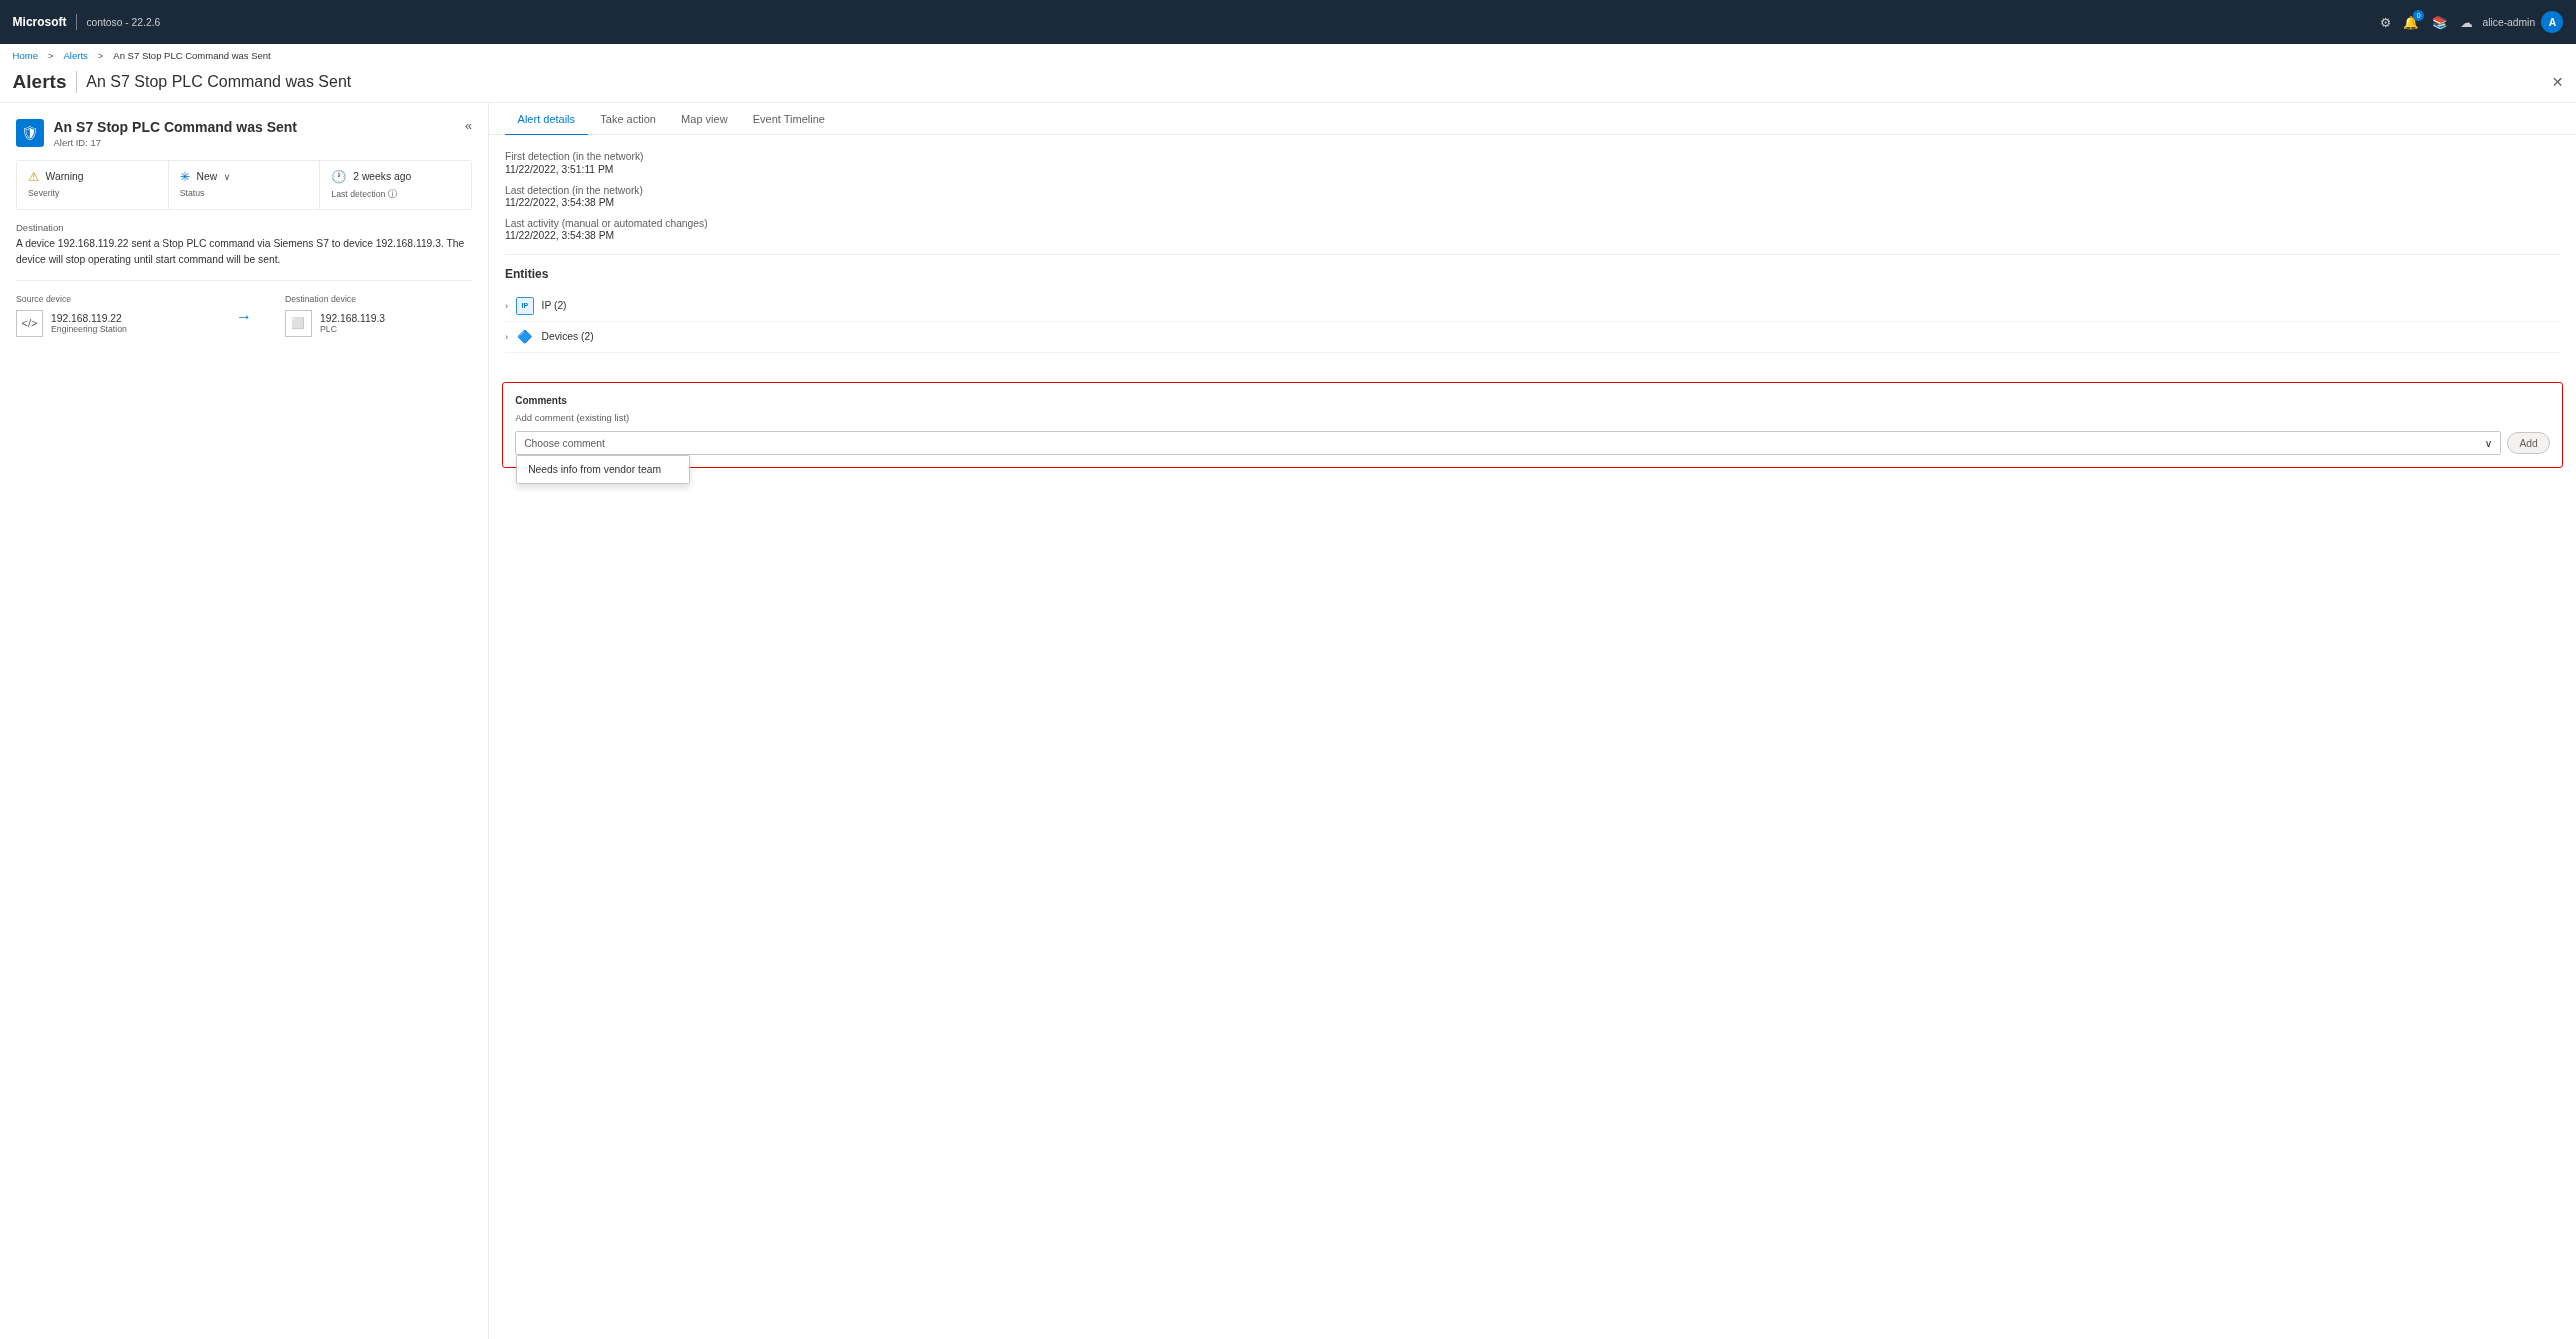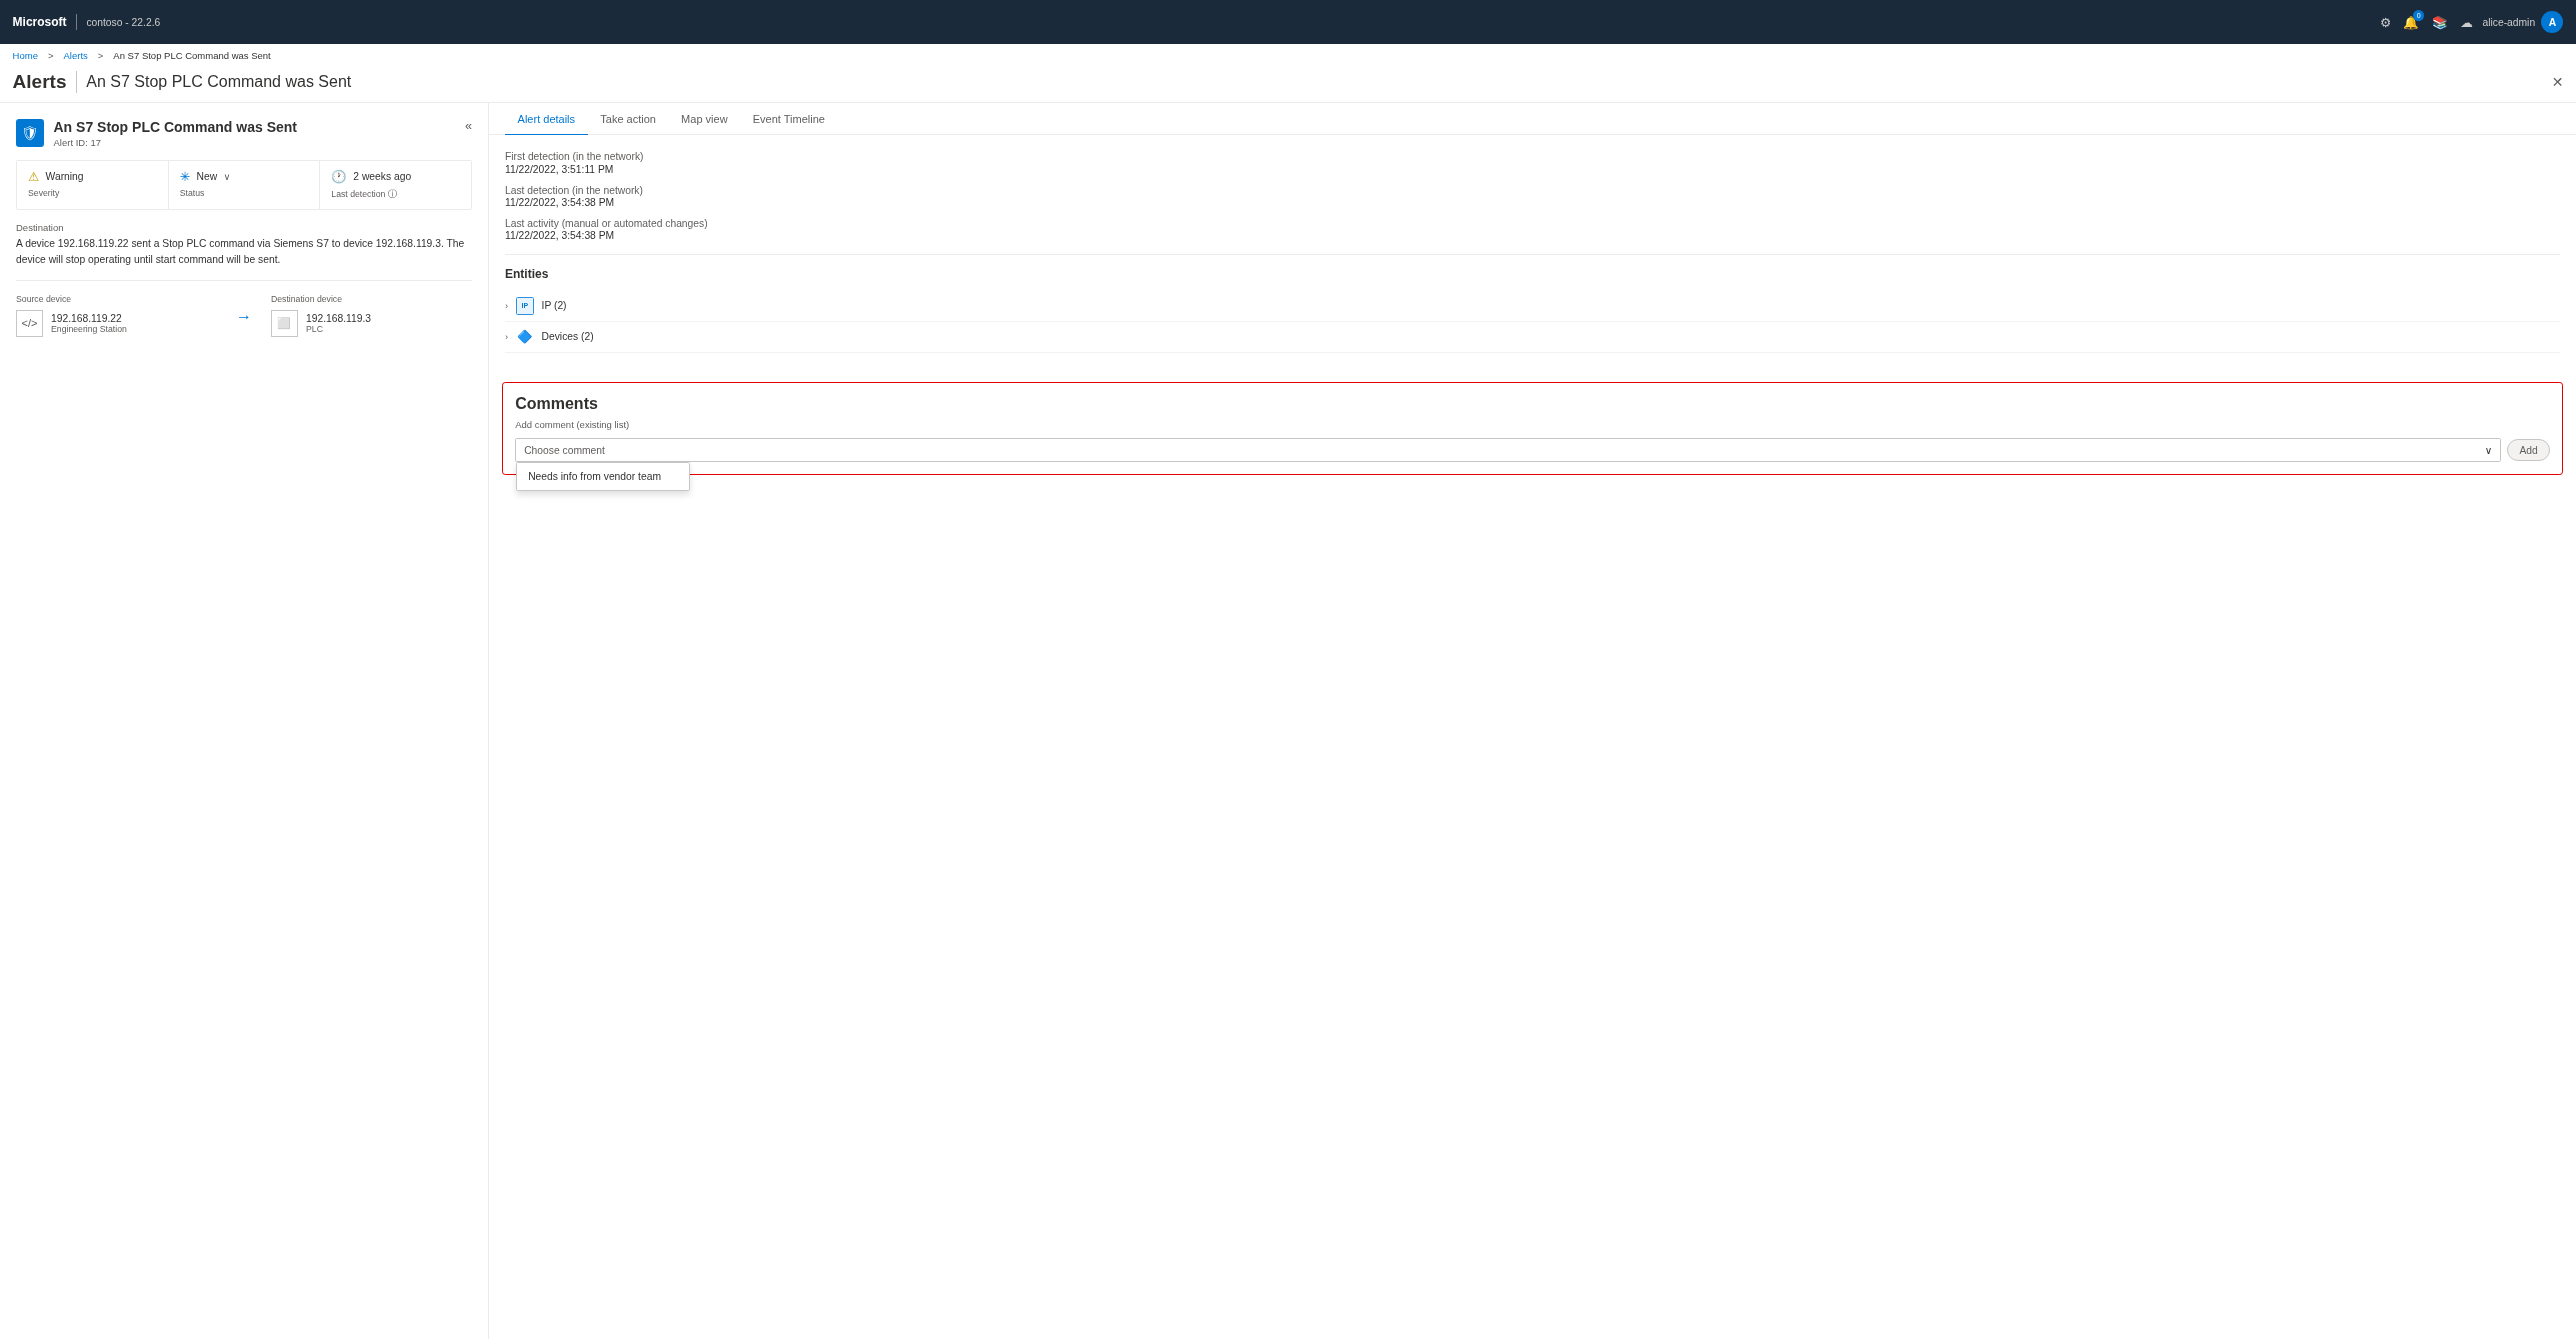--- a/index.html
+++ b/index.html
@@ -151,21 +151,21 @@
     
     .description-section { margin-bottom: 12.6px; }
     .desc-label { font-size: 9.5px; color: #605e5c; margin-bottom: 3.2px; }
     .desc-text { font-size: 10.3px; line-height: 1.5; color: #323130; }
 
     
     .devices-section {
       border-top: 0.8px solid #edebe9;
       padding-top: 12.6px;
     }
-    .devices-row { display: flex; align-items: center; gap: 19px; }
+    .devices-row { display: flex; align-items: center; gap: 33px; }
     .device-block { flex: 1; }
     .device-label { font-size: 8.7px; color: #605e5c; margin-bottom: 6.3px; }
     .device-info { display: flex; align-items: center; gap: 8px; }
     .device-icon-box {
       width: 27px; height: 27px;
       border: 0.8px solid #c8c6c4;
       display: flex; align-items: center; justify-content: center;
       font-size: 11px; color: #605e5c;
     }
     .device-ip { font-size: 10.3px; font-weight: 500; }
@@ -240,21 +240,21 @@
 
     
     .comments-section {
       margin: 12.6px;
       border: 1.6px solid #e00000;
       border-radius: 3.2px;
       padding: 12.6px;
       background: #fff;
       position: relative;
     }
-    .comments-title { font-size: 16px; font-weight: 600; margin-bottom: 6.3px; }
+    .comments-title { font-size: 10px; font-weight: 600; margin-bottom: 6.3px; }
     .comments-sublabel { font-size: 9.5px; color: #605e5c; margin-bottom: 8px; }
     .comment-input-row { display: flex; gap: 6.3px; align-items: center; }
     .comment-dropdown {
       flex: 1;
       border: 0.8px solid #c8c6c4;
       border-radius: 1.6px;
       padding: 4.7px 8px;
       font-size: 10.3px;
       display: flex;
       align-items: center;

